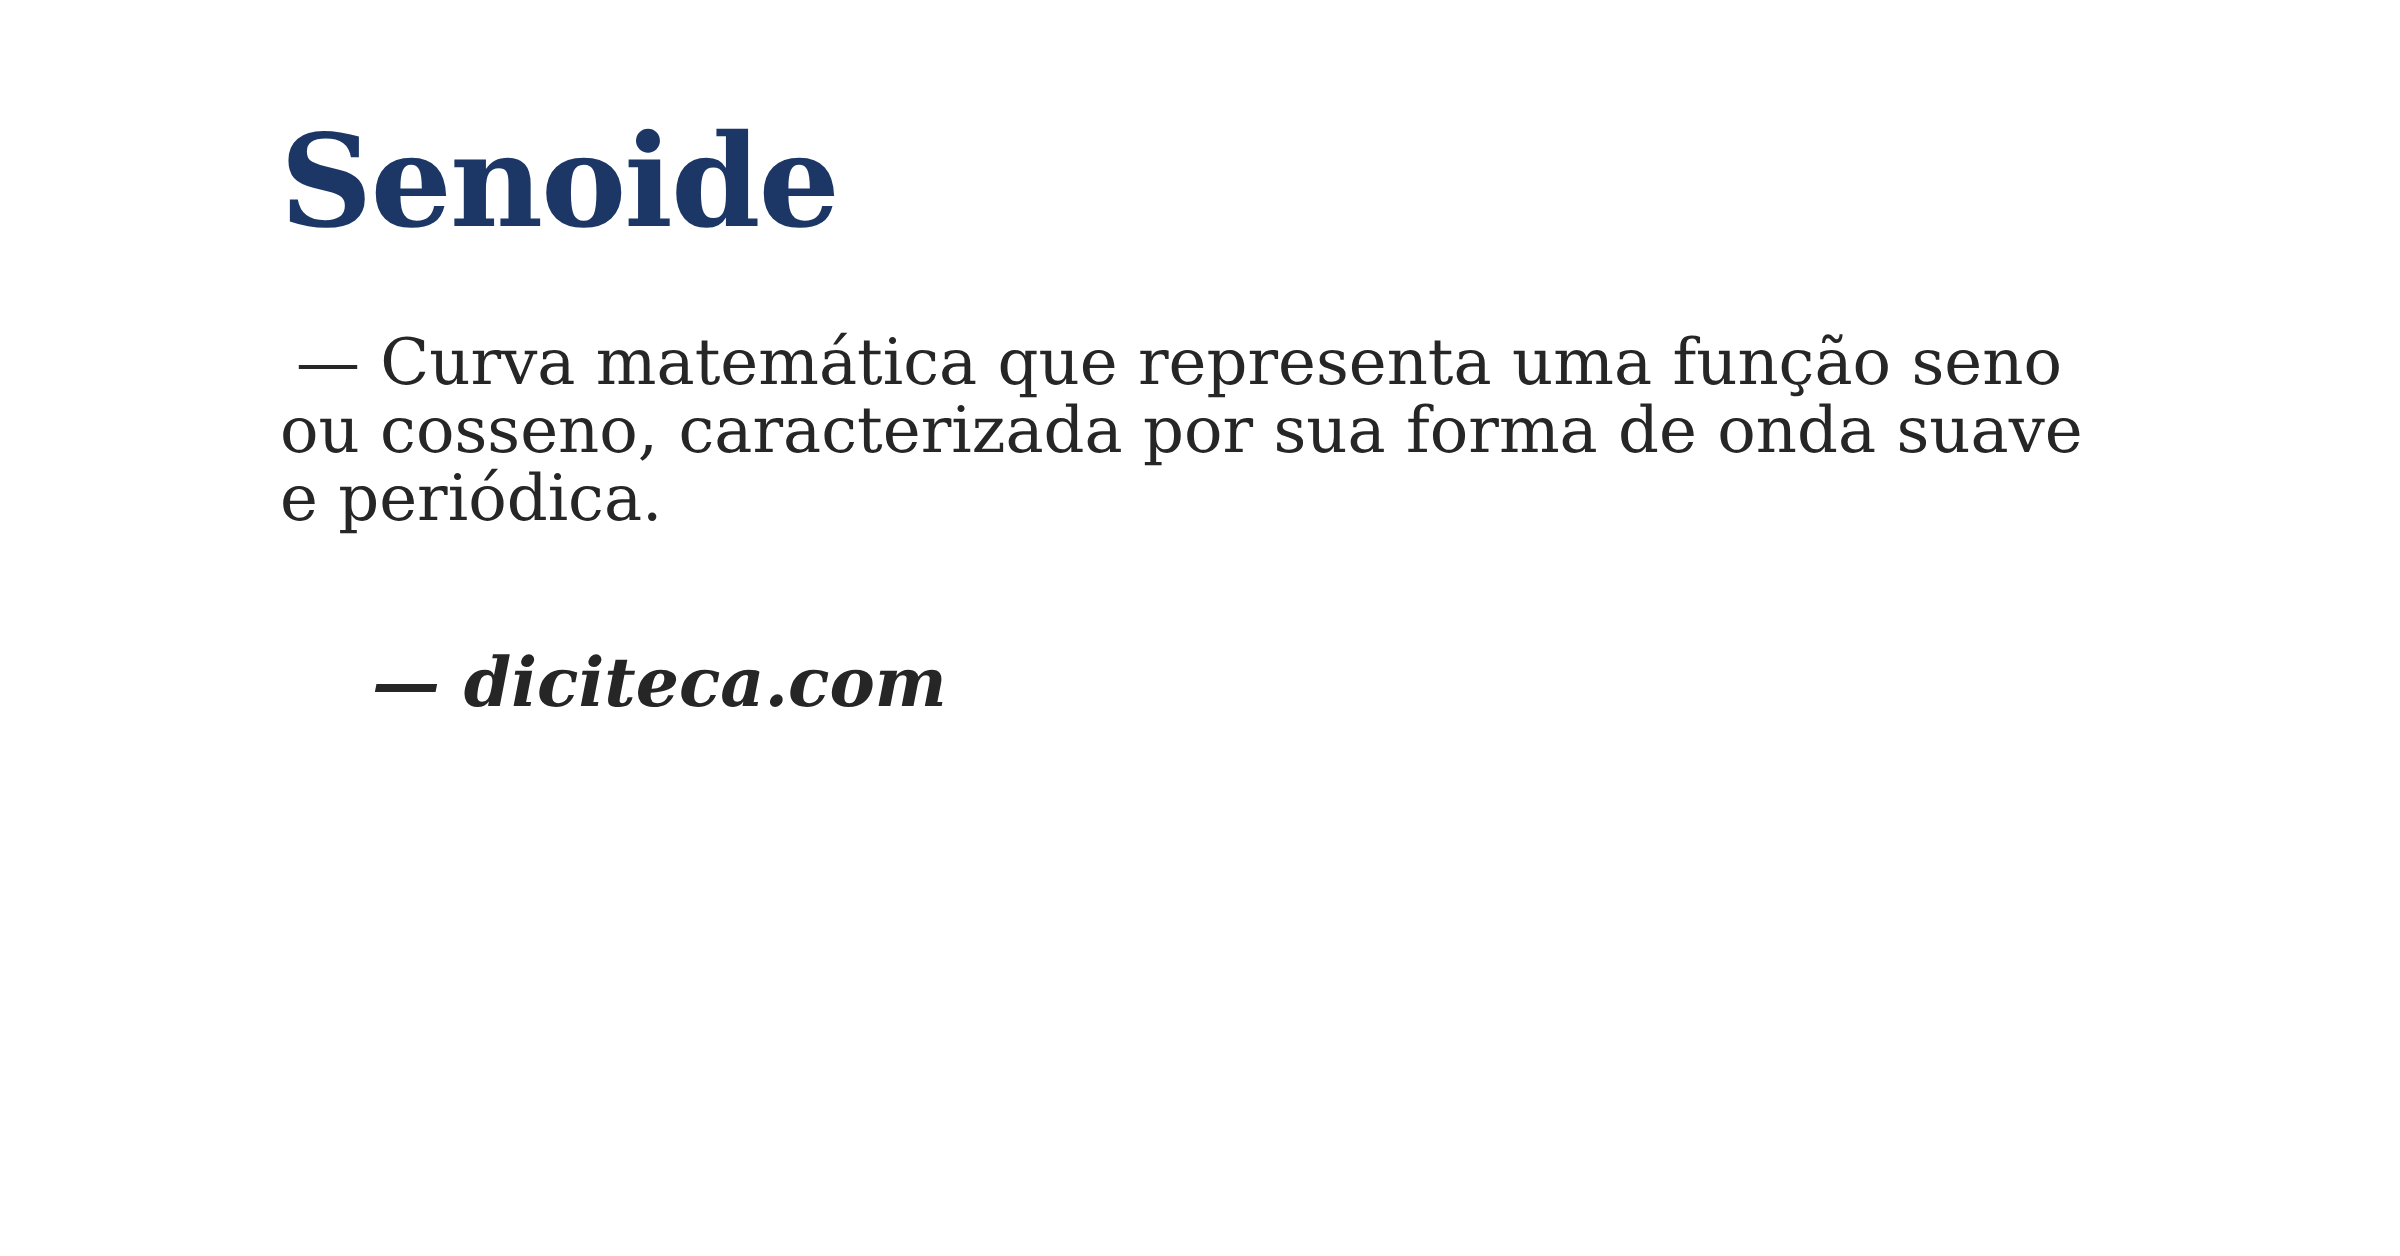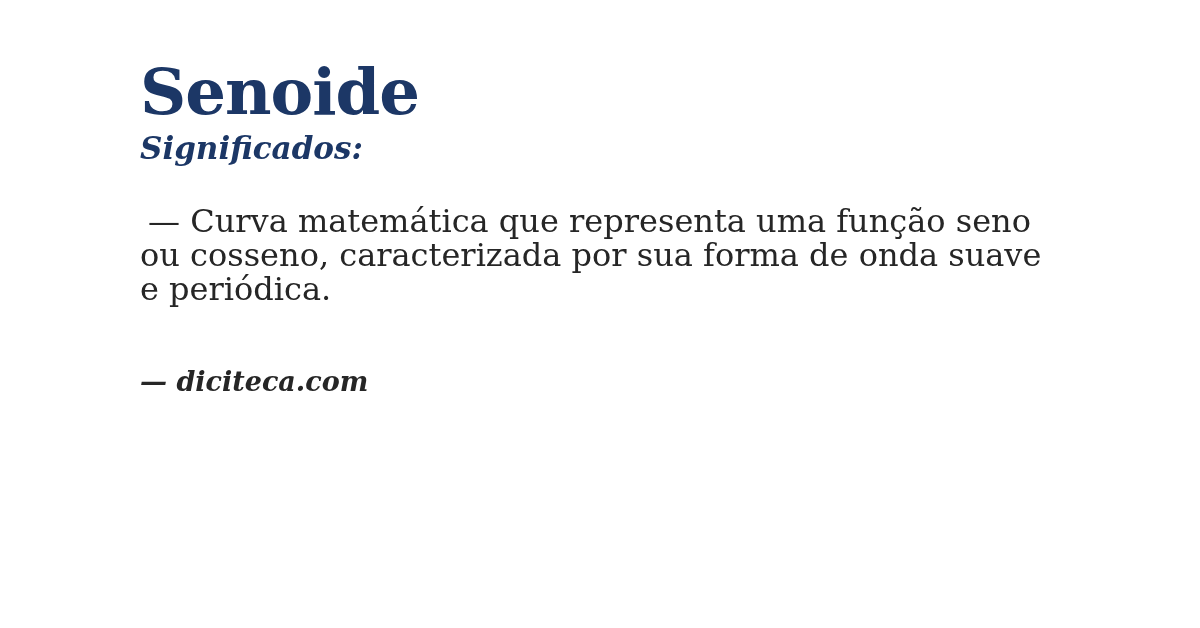--- a/index.html
+++ b/index.html
@@ -43,32 +43,32 @@
   }
   .definition {
     font-size: 32px;
     line-height: 34px;
     color: var(--text);
     text-indent: 8px;
     margin-bottom: 15px;
   }
   .footer {
     margin-top: 58px;
-    font-size: 27px;
+    font-size: 34px;
     line-height: 36px;
     font-style: italic;
     font-weight: 600;
     color: var(--text);
+    margin-left: 46px;
   }
 </style>
 </head>
 <body>
 
 <div class="card">
   <h1 class="title">Senoide</h1>
-  <div class="subtitle">Significados:</div>
 
   <div class="definitions">
     <p class="definition">— Curva matemática que representa uma função seno ou cosseno, caracterizada por sua forma de onda suave e periódica.</p>
   </div>
 
   <div class="footer">— diciteca.com</div>
 </div>
 
 </body></html>

